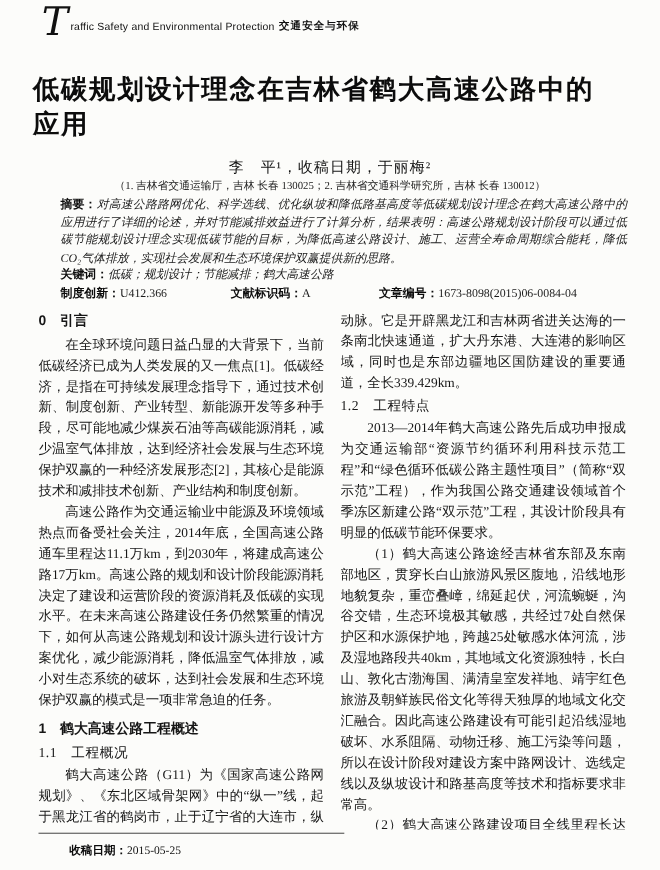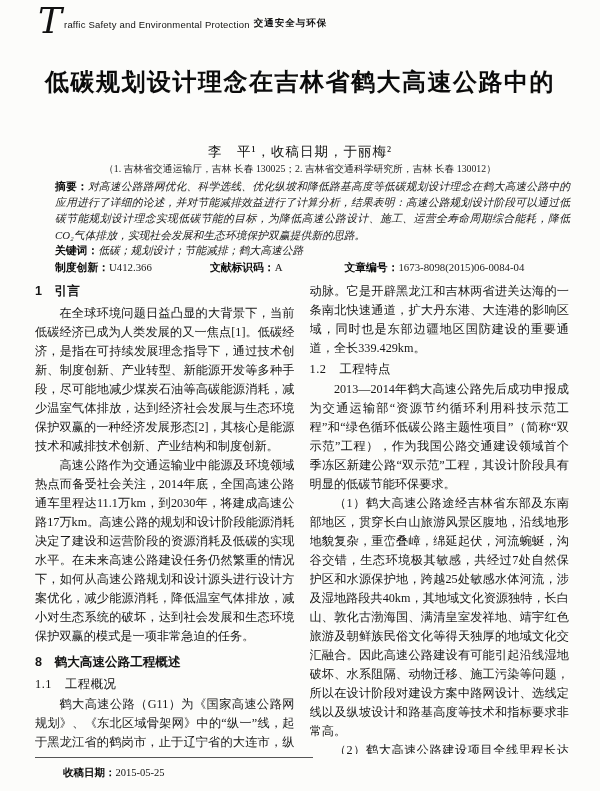--- a/index.html
+++ b/index.html
@@ -44,21 +44,21 @@
     font-weight: bold;
     color: #111;
     padding-bottom: 6px;
     margin-left: 4px;
     letter-spacing: 1px;
   }
   
   .paper-title {
     position: absolute;
     top: 66px; left: 30px; right: 30px;
-    text-align: center;
+    text-align: left;
     font-family: "Liberation Sans", "DejaVu Sans", sans-serif;
     font-weight: 900;
     font-size: 24px;
     line-height: 32px;
     letter-spacing: 1.5px;
     color: #0c0c0c;
   }
   .authors {
     position: absolute;
     top: 143px; left: 0; right: 0;
@@ -161,41 +161,42 @@
 <div class="page">
 
   <div class="running-head">
     <span class="logo-initial">T</span>
     <span class="journal-en">raffic Safety and Environmental Protection</span>
     <span class="journal-zh">交通安全与环保</span>
   </div>
 
   <div class="paper-title">
     <div>低碳规划设计理念在吉林省鹤大高速公路中的</div>
+    <div>应用</div>
   </div>
 
   <div class="authors">李　平¹，收稿日期，于丽梅²</div>
   <div class="affiliation">（1. 吉林省交通运输厅，吉林 长春 130025；2. 吉林省交通科学研究所，吉林 长春 130012）</div>
 
   <div class="abstract-block"><span class="inline-label">摘要：</span><span class="abstract-text">对高速公路路网优化、科学选线、优化纵坡和降低路基高度等低碳规划设计理念在鹤大高速公路中的应用进行了详细的论述，并对节能减排效益进行了计算分析，结果表明：高速公路规划设计阶段可以通过低碳节能规划设计理念实现低碳节能的目标，为降低高速公路设计、施工、运营全寿命周期综合能耗，降低CO₂气体排放，实现社会发展和生态环境保护双赢提供新的思路。</span></div>
 
   <div class="keywords-line"><span class="inline-label">关键词：</span><span class="keywords-text">低碳；规划设计；节能减排；鹤大高速公路</span></div>
 
   <div class="meta-line">
     <span><span class="inline-label">制度创新：</span><span>U412.366</span></span>
     <span class="meta-item-2"><span class="inline-label">文献标识码：</span><span>A</span></span>
     <span class="meta-item-3"><span class="inline-label">文章编号：</span><span>1673-8098(2015)06-0084-04</span></span>
   </div>
 
   <div class="body-columns">
     <div class="col">
-      <div class="sec-h first">1　引言</div>
+      <div class="sec-h first">0　引言</div>
       <p>在全球环境问题日益凸显的大背景下，当前低碳经济已成为人类发展的又一焦点[1]。低碳经济，是指在可持续发展理念指导下，通过技术创新、制度创新、产业转型、新能源开发等多种手段，尽可能地减少煤炭石油等高碳能源消耗，减少温室气体排放，达到经济社会发展与生态环境保护双赢的一种经济发展形态[2]，其核心是能源技术和减排技术创新、产业结构和制度创新。</p>
       <p>高速公路作为交通运输业中能源及环境领域热点而备受社会关注，2014年底，全国高速公路通车里程达11.1万km，到2030年，将建成高速公路17万km。高速公路的规划和设计阶段能源消耗决定了建设和运营阶段的资源消耗及低碳的实现水平。在未来高速公路建设任务仍然繁重的情况下，如何从高速公路规划和设计源头进行设计方案优化，减少能源消耗，降低温室气体排放，减小对生态系统的破坏，达到社会发展和生态环境保护双赢的模式是一项非常急迫的任务。</p>
-      <div class="sec-h">8　鹤大高速公路工程概述</div>
+      <div class="sec-h">1　鹤大高速公路工程概述</div>
       <div class="sub-h">1.1　工程概况</div>
       <p>鹤大高速公路（G11）为《国家高速公路网规划》、《东北区域骨架网》中的“纵一”线，起于黑龙江省的鹤岗市，止于辽宁省的大连市，纵贯黑龙江、吉林、辽宁三省，是区域内外联系的主</p>
     </div>
     <div class="col">
       <p class="continuation">动脉。它是开辟黑龙江和吉林两省进关达海的一条南北快速通道，扩大丹东港、大连港的影响区域，同时也是东部边疆地区国防建设的重要通道，全长339.429km。</p>
       <div class="sub-h">1.2　工程特点</div>
       <p>2013—2014年鹤大高速公路先后成功申报成为交通运输部“资源节约循环利用科技示范工程”和“绿色循环低碳公路主题性项目”（简称“双示范”工程），作为我国公路交通建设领域首个季冻区新建公路“双示范”工程，其设计阶段具有明显的低碳节能环保要求。</p>
       <p>（1）鹤大高速公路途经吉林省东部及东南部地区，贯穿长白山旅游风景区腹地，沿线地形地貌复杂，重峦叠嶂，绵延起伏，河流蜿蜒，沟谷交错，生态环境极其敏感，共经过7处自然保护区和水源保护地，跨越25处敏感水体河流，涉及湿地路段共40km，其地域文化资源独特，长白山、敦化古渤海国、满清皇室发祥地、靖宇红色旅游及朝鲜族民俗文化等得天独厚的地域文化交汇融合。因此高速公路建设有可能引起沿线湿地破坏、水系阻隔、动物迁移、施工污染等问题，所以在设计阶段对建设方案中路网设计、选线定线以及纵坡设计和路基高度等技术和指标要求非常高。</p>
       <p>（2）鹤大高速公路建设项目全线里程长达339.429km，设服务区7处、收费站14处、隧道18</p>
     </div>

